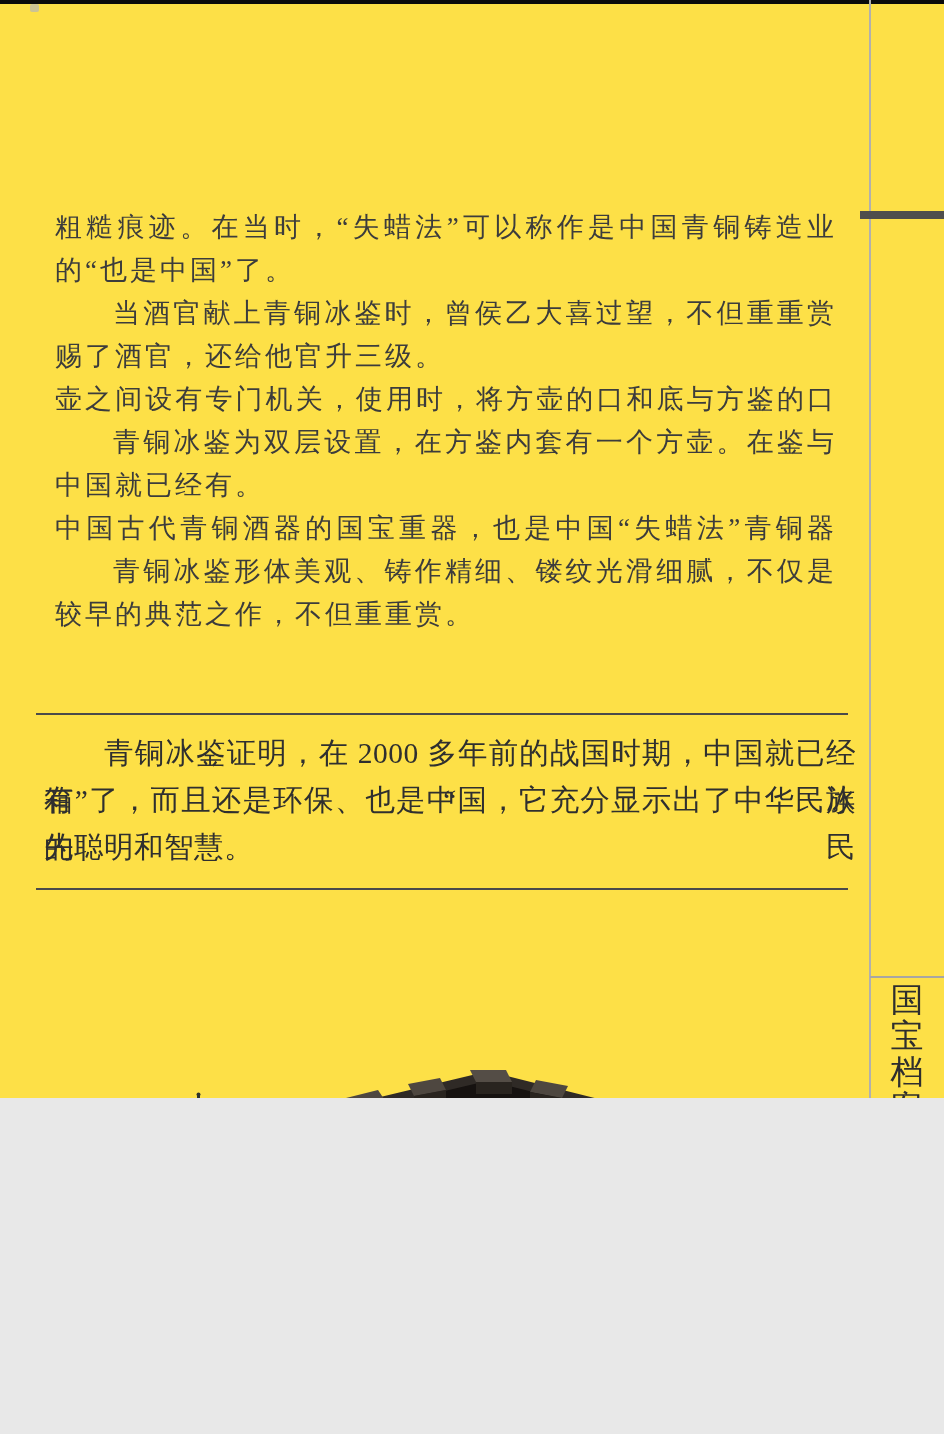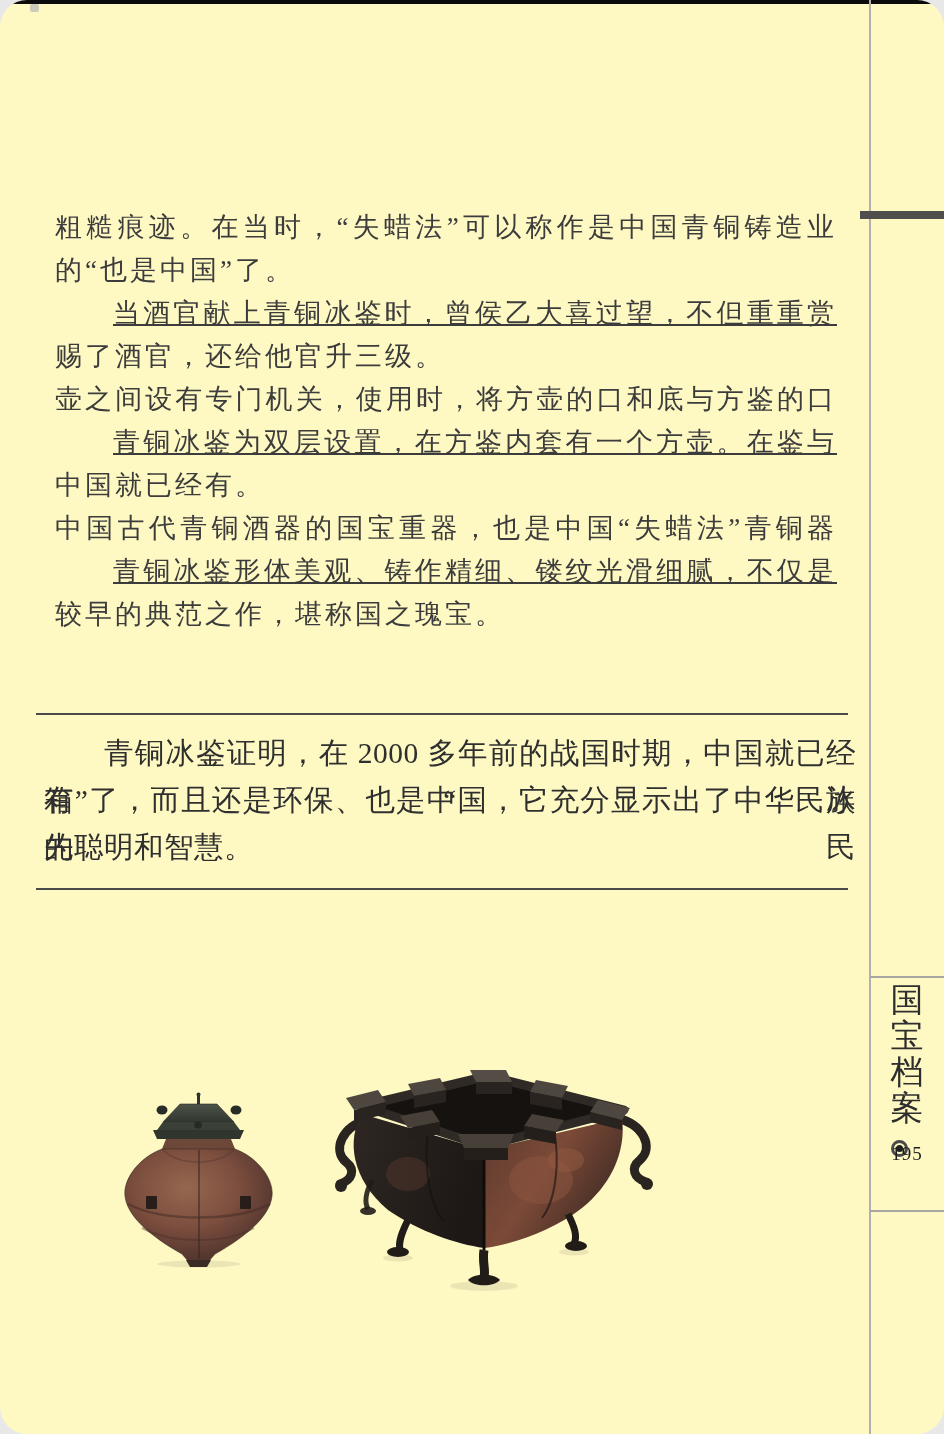--- a/index.html
+++ b/index.html
@@ -1,27 +1,27 @@
 <!DOCTYPE html>
 <html><head>
 <meta charset="utf-8">
 <style>
   html,body{margin:0;padding:0;background:#e8e8e8;}
-  .page{position:relative;width:944px;height:1434px;background:#fef9c3;overflow:hidden;
-        font-family:"Liberation Serif","DejaVu Serif",serif;border-radius:27px;}
+  .page{position:relative;width:944px;height:1098px;background:#fde047;overflow:hidden;
+        font-family:"Liberation Serif","DejaVu Serif",serif;}
   
   .scan-top{position:absolute;left:0;top:0;width:944px;height:4px;background:#0b0b0b;}
   .speck{position:absolute;left:30px;top:4px;width:9px;height:8px;background:#b7b7b5;border-radius:2px;opacity:.7;}
   
   .bodytext{position:absolute;left:55px;top:206px;width:782px;}
   .bl{width:782px;height:43px;line-height:43px;font-size:27px;letter-spacing:3px;color:#3c3c3c;
       text-align:justify;text-align-last:justify;-moz-text-align-last:justify;text-justify:inter-character;
       white-space:nowrap;overflow:visible;}
   .bl.end{text-align-last:left;-moz-text-align-last:left;white-space:normal;}
-  .bl.indent{text-indent:58px;text-decoration:underline;}
+  .bl.indent{text-indent:58px;}
   
   .rule{position:absolute;left:36px;width:812px;height:0;border-top:2px solid #4a4a4a;}
   .rule-top{top:713px;}
   .rule-bottom{top:888px;}
   .highlight{position:absolute;left:44px;top:730px;width:812px;}
   .hl{width:812px;height:47px;line-height:47px;font-size:29.5px;letter-spacing:.5px;color:#2f2f2f;
       text-align:justify;text-align-last:justify;-moz-text-align-last:justify;text-justify:inter-character;}
   .hl.end{text-align-last:left;-moz-text-align-last:left;}
   .hl.indent{text-indent:60px;}
   
@@ -51,21 +51,21 @@
   <div class="bodytext">
     <div class="bl">粗糙痕迹。在当时，“失蜡法”可以称作是中国青铜铸造业</div>
     <div class="bl end">的“也是中国”了。</div>
     <div class="bl indent">当酒官献上青铜冰鉴时，曾侯乙大喜过望，不但重重赏</div>
     <div class="bl end">赐了酒官，还给他官升三级。</div>
     <div class="bl">壶之间设有专门机关，使用时，将方壶的口和底与方鉴的口</div>
     <div class="bl indent">青铜冰鉴为双层设置，在方鉴内套有一个方壶。在鉴与</div>
     <div class="bl end">中国就已经有。</div>
     <div class="bl">中国古代青铜酒器的国宝重器，也是中国“失蜡法”青铜器</div>
     <div class="bl indent">青铜冰鉴形体美观、铸作精细、镂纹光滑细腻，不仅是</div>
-    <div class="bl end">较早的典范之作，堪称国之瑰宝。</div>
+    <div class="bl end">较早的典范之作，不但重重赏。</div>
   </div>
 
   <div class="rule rule-top"></div>
   <div class="highlight">
     <div class="hl indent">青铜冰鉴证明，在 2000 多年前的战国时期，中国就已经有“冰</div>
     <div class="hl">箱”了，而且还是环保、也是中国，它充分显示出了中华民族先民</div>
     <div class="hl end">的聪明和智慧。</div>
   </div>
   <div class="rule rule-bottom"></div>
 

